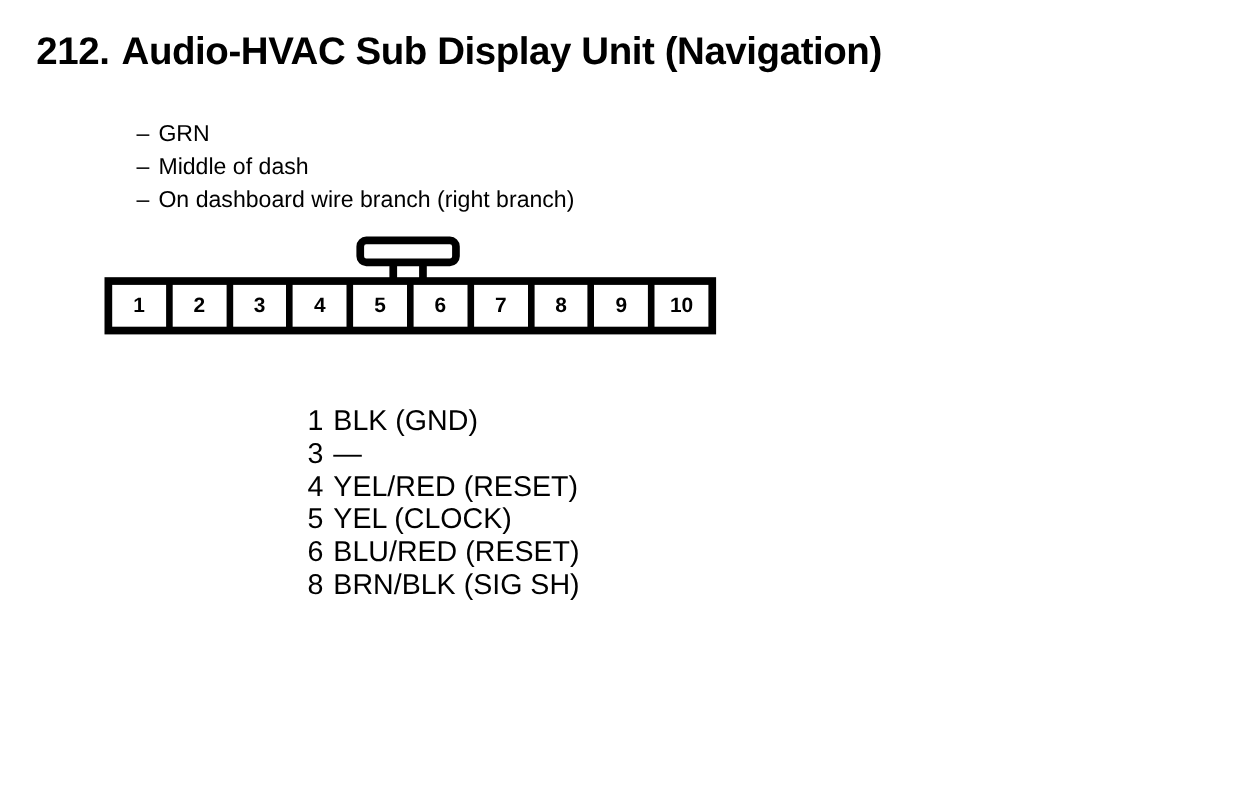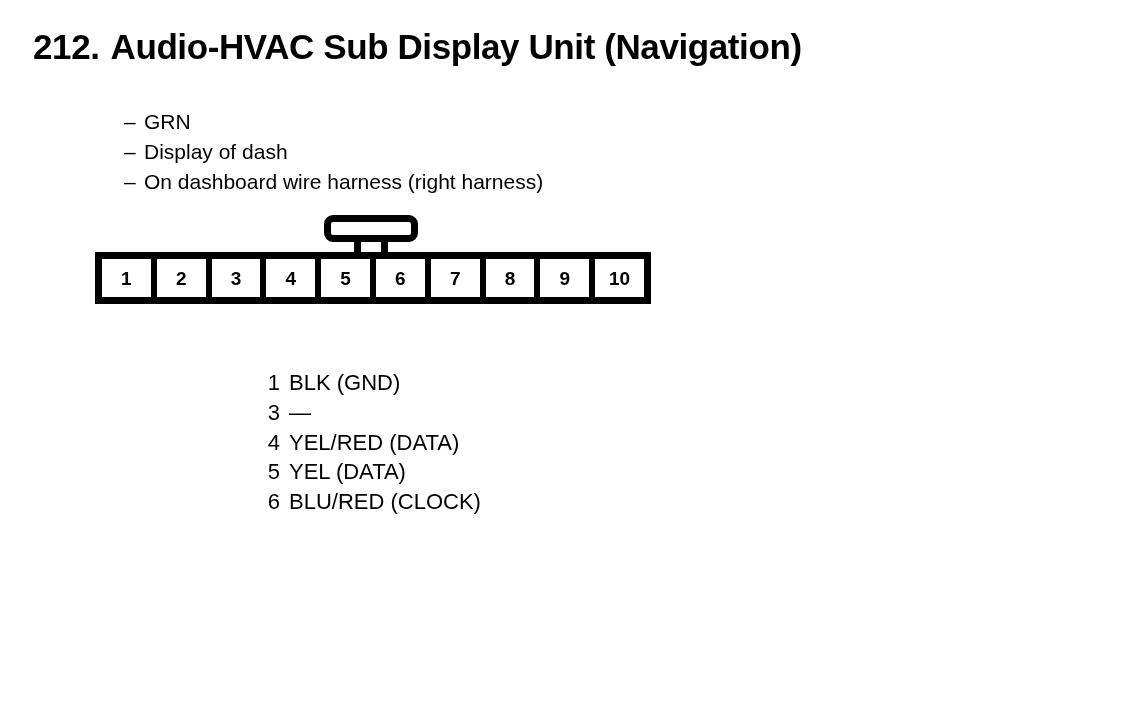--- a/index.html
+++ b/index.html
@@ -107,23 +107,23 @@
     justify-content: center;
     font-size: 19px;
     font-weight: bold;
     line-height: 1;
   }
   .pin-cell:last-child { margin-right: 0; }
 
   
   #pin-list {
     position: absolute;
-    left: 250px;
+    left: 264px;
     top: 368px;
-    font-size: 22px;
+    font-size: 26px;
     line-height: 29.8px;
     white-space: nowrap;
   }
   .pin-row {
     display: block;
     height: 29.8px;
   }
   .pin-row .pin-no {
     display: inline-block;
     width: 30px;
@@ -139,24 +139,24 @@
 
 <div id="title">
   <span class="title-num">212.</span><span>Audio-HVAC Sub Display Unit (Navigation)</span>
 </div>
 
 <div id="notes">
   <span class="note-line">
     <span class="note-dash">–</span><span>GRN</span>
   </span>
   <span class="note-line">
-    <span class="note-dash">–</span><span>Display of dash</span>
+    <span class="note-dash">–</span><span>Middle of dash</span>
   </span>
   <span class="note-line">
-    <span class="note-dash">–</span><span>On dashboard wire harness (right harness)</span>
+    <span class="note-dash">–</span><span>On dashboard wire branch (right branch)</span>
   </span>
 </div>
 
 <div id="connector-wrap">
 
   <div id="latch">
     <div id="latch-ring"></div>
     <div class="latch-leg" id="latch-leg-left"></div>
     <div class="latch-leg" id="latch-leg-right"></div>
   </div>
@@ -177,21 +177,24 @@
 </div>
 
 <div id="pin-list">
   <span class="pin-row">
     <span class="pin-no">1</span><span class="pin-label">BLK (GND)</span>
   </span>
   <span class="pin-row">
     <span class="pin-no">3</span><span class="pin-label">—</span>
   </span>
   <span class="pin-row">
-    <span class="pin-no">4</span><span class="pin-label">YEL/RED (DATA)</span>
-  </span>
-  <span class="pin-row">
-    <span class="pin-no">5</span><span class="pin-label">YEL (DATA)</span>
-  </span>
-  <span class="pin-row">
-    <span class="pin-no">6</span><span class="pin-label">BLU/RED (CLOCK)</span>
+    <span class="pin-no">4</span><span class="pin-label">YEL/RED (RESET)</span>
+  </span>
+  <span class="pin-row">
+    <span class="pin-no">5</span><span class="pin-label">YEL (CLOCK)</span>
+  </span>
+  <span class="pin-row">
+    <span class="pin-no">6</span><span class="pin-label">BLU/RED (RESET)</span>
+  </span>
+  <span class="pin-row">
+    <span class="pin-no">8</span><span class="pin-label">BRN/BLK (SIG SH)</span>
   </span>
 </div>
 
 </body></html>

